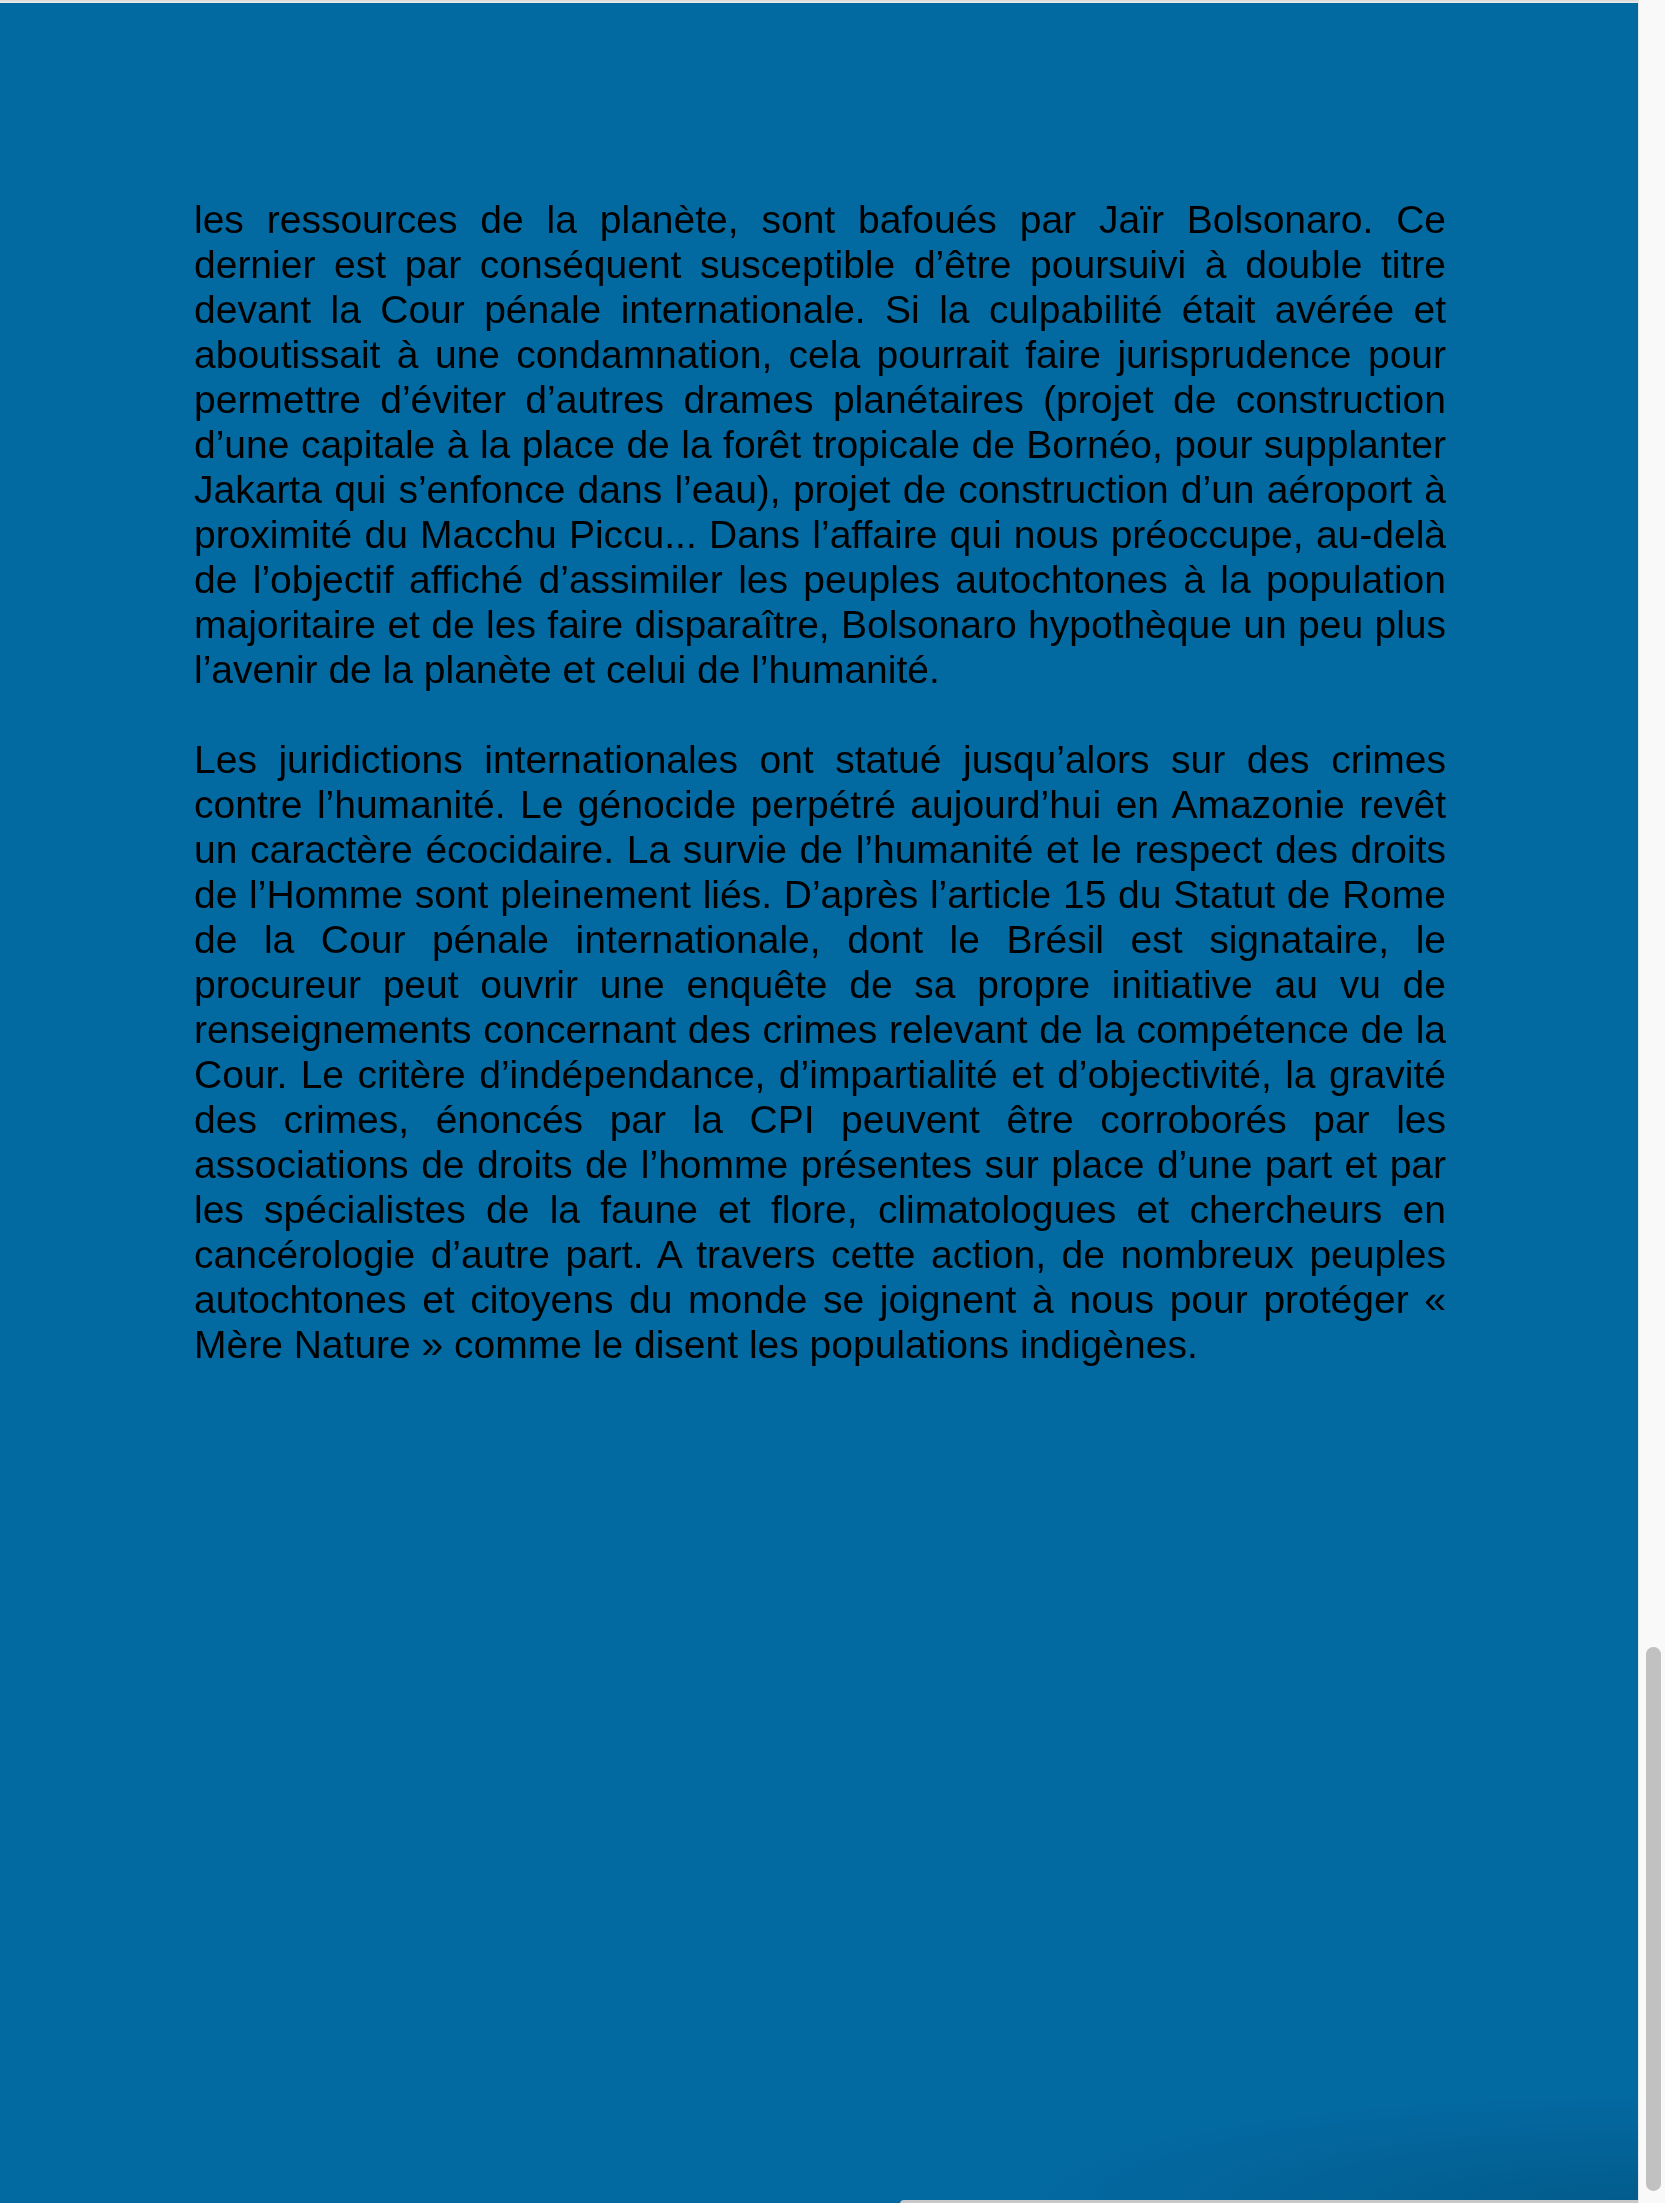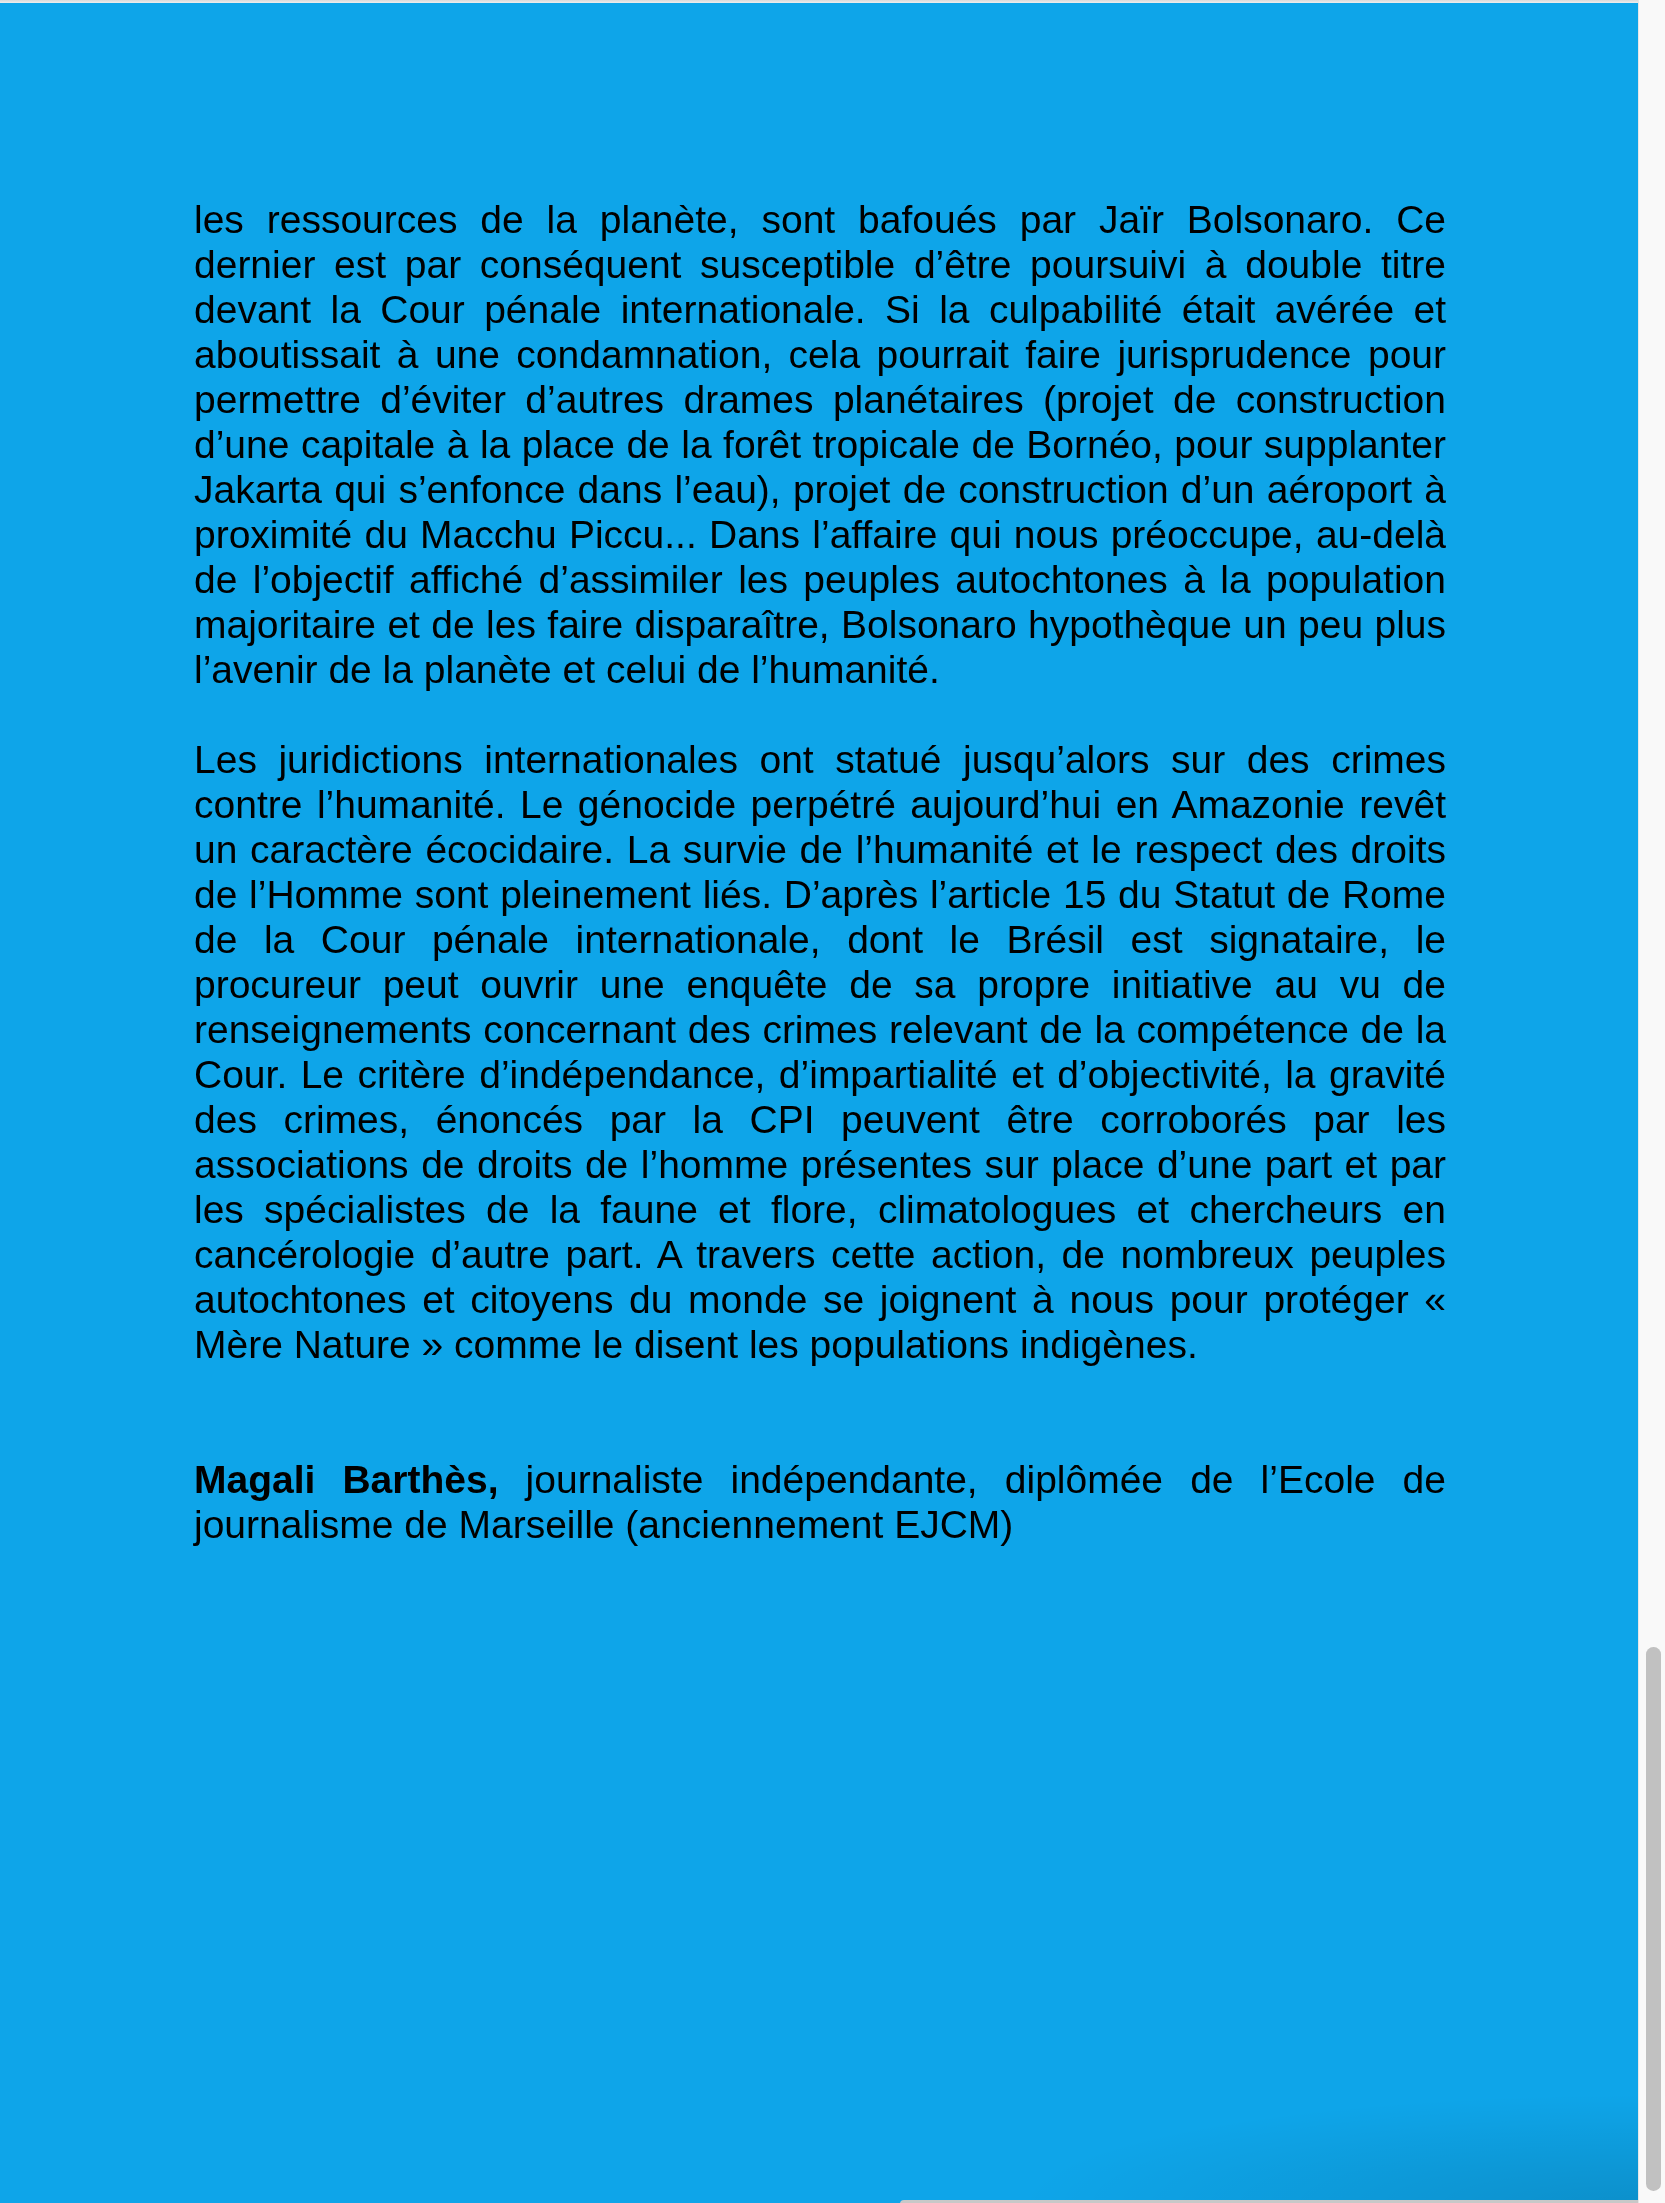--- a/index.html
+++ b/index.html
@@ -20,21 +20,21 @@
       left: 0; top: 0;
       width: 1639px;
       height: 2.8px;
       background: linear-gradient(#d9d9d9, #eeeeee);
     }
     .viewport {
       position: absolute;
       left: 0; top: 2.8px;
       width: 1638px;
       height: 2201px;
-      background: #0ea5e9;
+      background: #0369a1;
     }
     .page {
       position: absolute;
       left: 194px;
       top: 194px;
       width: 1252px;
       font-size: 39px;
       line-height: 45px;
     }
     .para {
@@ -103,21 +103,20 @@
 
 <div class="top-border"></div>
 
 <div class="viewport">
   <div class="page">
     <p class="para">les ressources de la planète, sont bafoués par Jaïr Bolsonaro. Ce dernier est par conséquent susceptible d’être poursuivi à double titre devant la Cour pénale internationale. Si la culpabilité était avérée et aboutissait à une condamnation, cela pourrait faire jurisprudence pour permettre d’éviter d’autres drames planétaires (projet de construction d’une capitale à la place de la forêt tropicale de Bornéo, pour supplanter Jakarta qui s’enfonce dans l’eau), projet de construction d’un aéroport à proximité du Macchu Piccu... Dans l’affaire qui nous préoccupe, au-delà de l’objectif affiché d’assimiler les peuples autochtones à la population majoritaire et de les faire disparaître, Bolsonaro hypothèque un peu plus l’avenir de la planète et celui de l’humanité.</p>
     <div class="blank"></div>
     <p class="para">Les juridictions internationales ont statué jusqu’alors sur des crimes contre l’humanité. Le génocide perpétré aujourd’hui en Amazonie revêt un caractère écocidaire. La survie de l’humanité et le respect des droits de l’Homme sont pleinement liés. D’après l’article 15 du Statut de Rome de la Cour pénale internationale, dont le Brésil est signataire, le procureur peut ouvrir une enquête de sa propre initiative au vu de renseignements concernant des crimes relevant de la compétence de la Cour. Le critère d’indépendance, d’impartialité et d’objectivité, la gravité des crimes, énoncés par la CPI peuvent être corroborés par les associations de droits de l’homme présentes sur place d’une part et par les spécialistes de la faune et flore, climatologues et chercheurs en cancérologie d’autre part. A travers cette action, de nombreux peuples autochtones et citoyens du monde se joignent à nous pour protéger « Mère Nature » comme le disent les populations indigènes.</p>
     <div class="blank"></div>
     <div class="blank"></div>
-    <p class="bio"><b>Magali Barthès,</b><span> journaliste indépendante, diplômée de l’Ecole de journalisme de Marseille (anciennement EJCM)</span></p>
   </div>
 </div>
 
 <div class="corner-shadow"></div>
 <div class="bottom-edge"></div>
 
 <div class="scroll-track"></div>
 <div class="scroll-thumb"></div>
 
 

